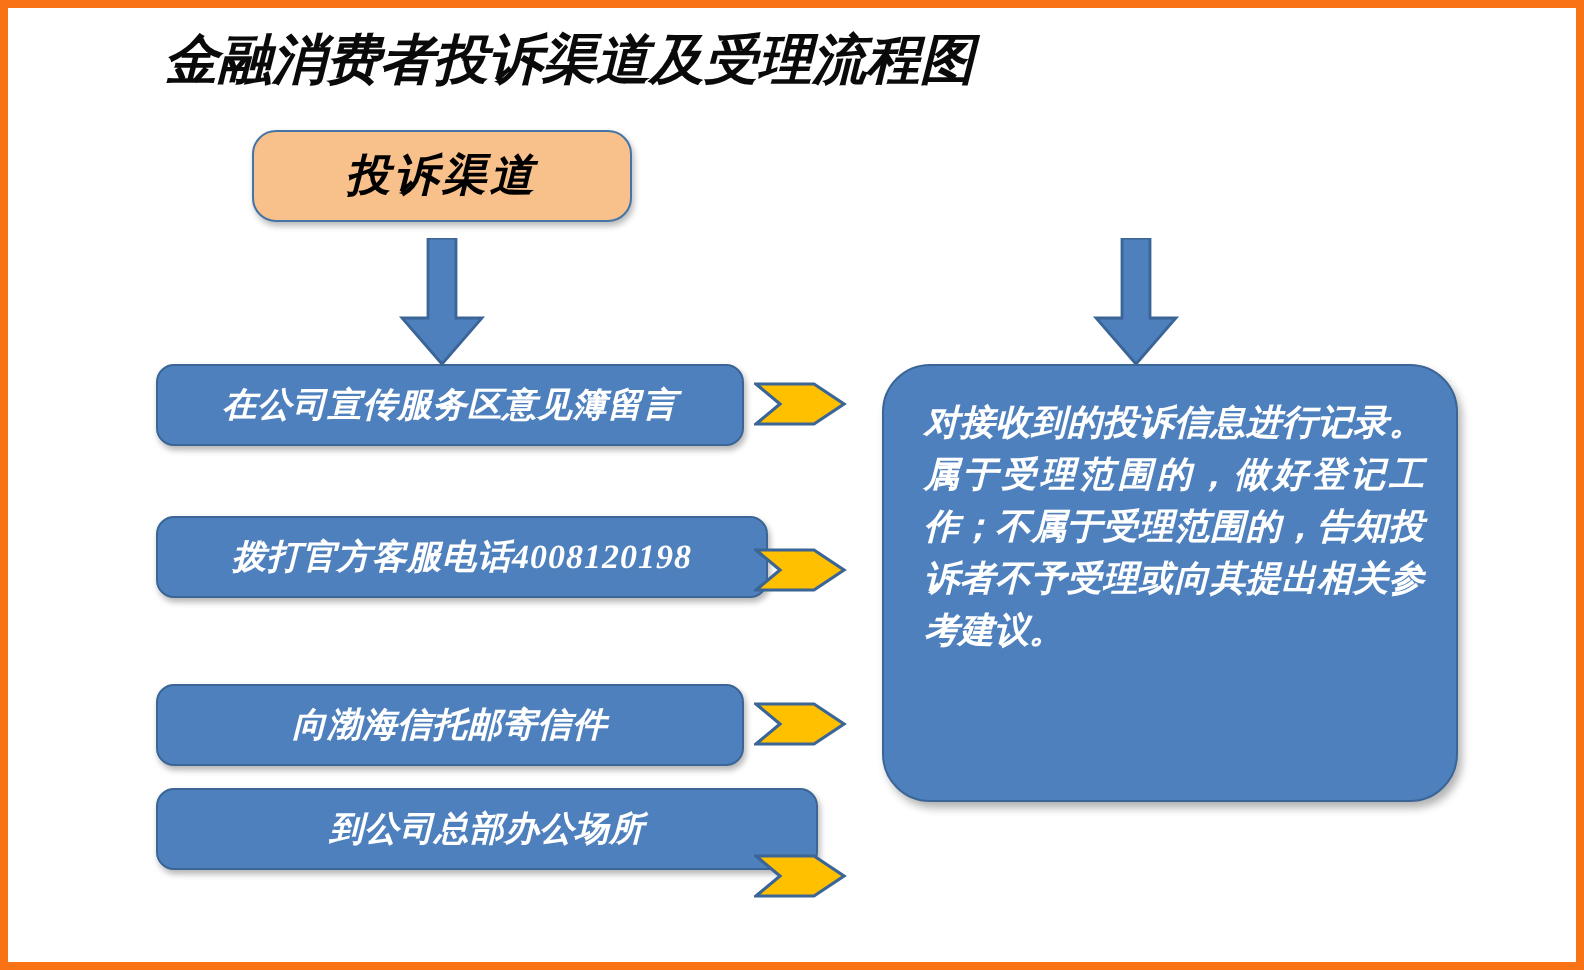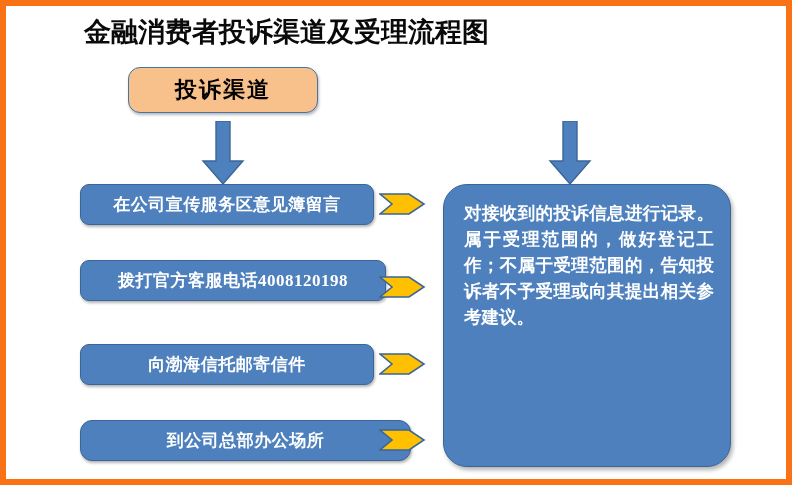--- a/index.html
+++ b/index.html
@@ -8,23 +8,24 @@
     background: #ffffff;
   }
   body {
     font-family: "Liberation Serif", "DejaVu Serif", serif;
   }
   .canvas {
     position: relative;
     width: 792px;
     height: 485px;
     background: #ffffff;
-    border: 6px solid #f97316;
+    border: 4px solid #f97316;
     box-sizing: border-box;
     overflow: hidden;
+    font-style: italic;
   }
 
   
   .title {
     position: absolute;
     left: 78px;
     top: 8px;
     font-size: 27px;
     font-weight: bold;
     color: #0a0a0a;
@@ -75,40 +76,40 @@
     font-weight: bold;
     font-size: 17px;
     letter-spacing: 0.5px;
     box-shadow: 1px 2px 3px rgba(0,0,0,0.3);
     text-align: center;
     padding: 12px 6px;
   }
   #blue-box-0 { left: 74px;  top: 178px; width: 294px; height: 41px; }
   #blue-box-1 { left: 74px;  top: 254px; width: 306px; height: 41px; }
   #blue-box-2 { left: 74px;  top: 338px; width: 294px; height: 41px; }
-  #blue-box-3 { left: 74px;  top: 414px; width: 331px; height: 41px; border-radius: 12px; }
+  #blue-box-3 { left: 74px;  top: 390px; width: 331px; height: 41px; }
 
   
   .yellow-arrow {
     position: absolute;
     width: 47px;
     height: 26px;
   }
   #yellow-arrow-0 { left: 373px; top: 185px; }
   #yellow-arrow-1 { left: 373px; top: 268px; }
   #yellow-arrow-2 { left: 373px; top: 345px; }
   #yellow-arrow-3 { left: 373px; top: 421px; }
 
   
   #process-box {
     position: absolute;
     left: 437px;
     top: 178px;
     width: 288px;
-    height: 283px;
+    height: 219px;
     background: #4E80BD;
     border: 1.5px solid #3A6596;
     border-radius: 24px;
     box-sizing: border-box;
     box-shadow: 2px 3px 4px rgba(0,0,0,0.3);
     padding: 16px 16px 10px 20px;
     color: #ffffff;
     font-weight: bold;
     font-size: 17.5px;
     line-height: 1.48;

